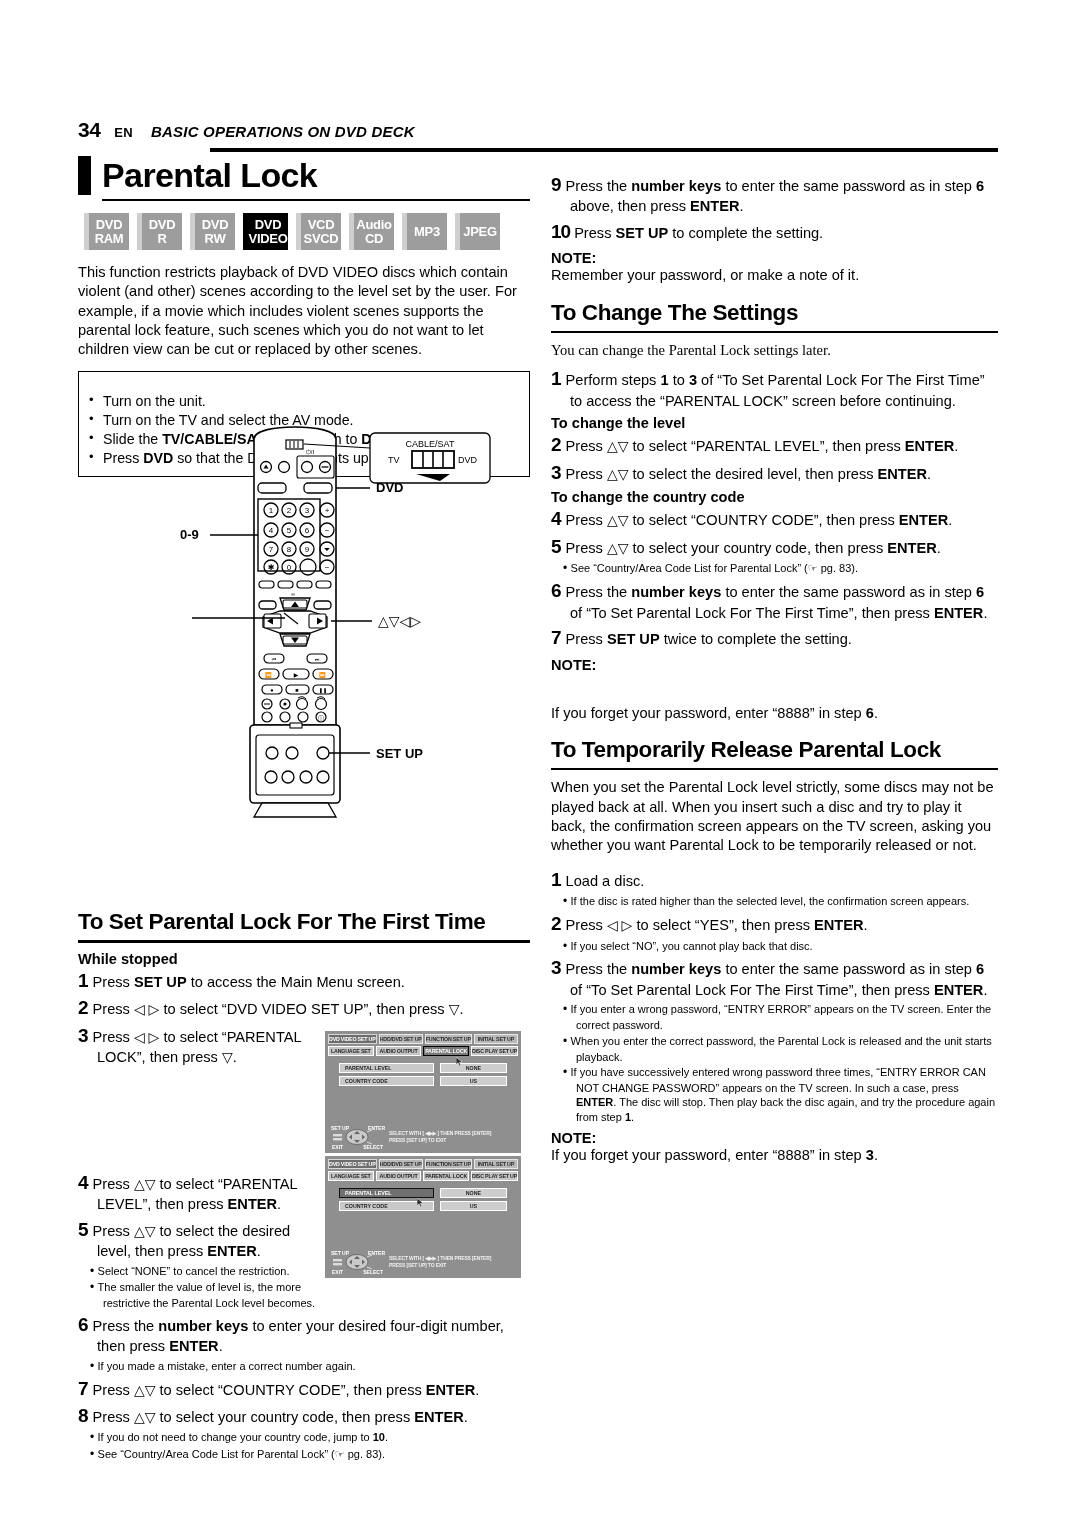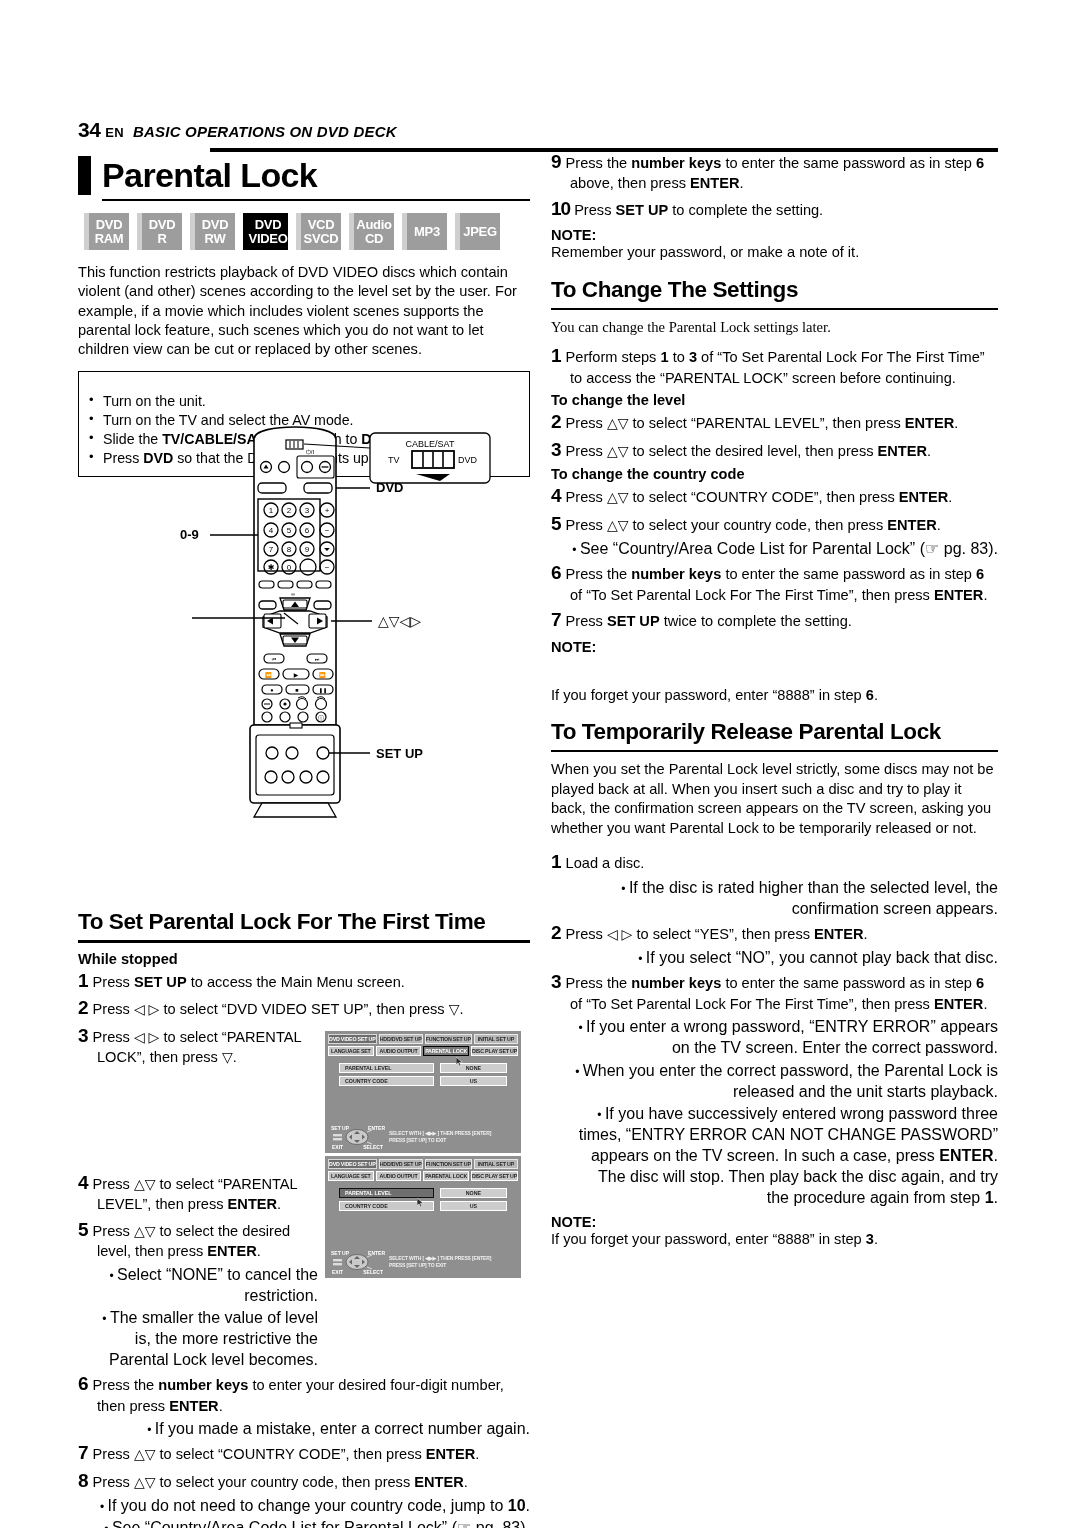--- a/index.html
+++ b/index.html
@@ -9,29 +9,29 @@
     background:#ffffff;
     font-family:"Liberation Sans", sans-serif;
     color:#000;
     position:relative;
     overflow:hidden;
   }
   .page { position:absolute; inset:0; }
 
   
   .hdr { position:absolute; left:78px; top:118px; width:920px; height:40px; }
-  .hdr-row { display:flex; align-items:baseline; gap:5px; }
+  .hdr-row { display:flex; align-items:baseline; gap:14px; }
   .hdr-pg { font-size:21px; font-weight:bold; letter-spacing:-.5px; }
   .hdr-en { font-size:13px; font-weight:bold; letter-spacing:.3px; }
   .hdr-ttl { font-size:15px; font-weight:bold; font-style:italic; letter-spacing:.2px; margin-left:4px; }
   .hdr-rule { position:absolute; left:132px; top:30px; width:788px; height:4px; background:#000; }
 
   
   .col-left  { position:absolute; left:78px;  top:156px; width:452px; }
-  .col-right { position:absolute; left:551px; top:149px; width:447px; }
+  .col-right { position:absolute; left:551px; top:172px; width:447px; }
 
   
   .sec-big { display:flex; align-items:stretch; gap:11px; margin-bottom:4px; }
   .sec-bar { width:13px; background:#000; }
   .sec-big h1 { margin:0; font-size:34px; font-weight:bold; letter-spacing:-.6px; line-height:1.14; }
   .rule-thin { height:2px; background:#000; margin:4px 0 12px 24px; }
 
   
   .badges { display:flex; gap:8px; margin:2px 0 13px 6px; }
   .badge {
@@ -59,21 +59,21 @@
   .boxnote ul { margin:0; padding:0; list-style:none; }
   .boxnote li { font-size:14.2px; line-height:1.35; padding-left:15px; position:relative; }
   .boxnote li:before {
     content:"\2022"; position:absolute; left:1px; top:-1px; font-size:13px;
   }
 
   
   .step { font-size:14.6px; line-height:1.34; margin:0 0 2px 0; text-indent:-19px; padding-left:19px; }
   .step .n { font-size:19px; font-weight:bold; margin-right:4px; }
   .step .n.wide { letter-spacing:-1px; }
-  .bullet { font-size:16px; line-height:1.32; margin:0 0 1px 0; text-indent:-13px; padding-left:25px;text-align:right; }
+  .bullet { font-size:11px; line-height:1.32; margin:0 0 1px 0; text-indent:-13px; padding-left:25px; }
   .bullet:before { content:"\2022  "; font-size:12px; }
   .subhead { font-size:14.6px; font-weight:bold; margin:4px 0 1px 0; }
   .notehd { font-size:14.6px; font-weight:bold; margin:6px 0 0 0; }
 
   
   .sec-sub h2 { margin:0; font-size:22.5px; font-weight:bold; letter-spacing:-.4px; }
   .sec-sub { margin-top:14px; }
   .sec-sub .rule2 { height:2.2px; background:#000; margin:5px 0 8px 0; }
 
   

